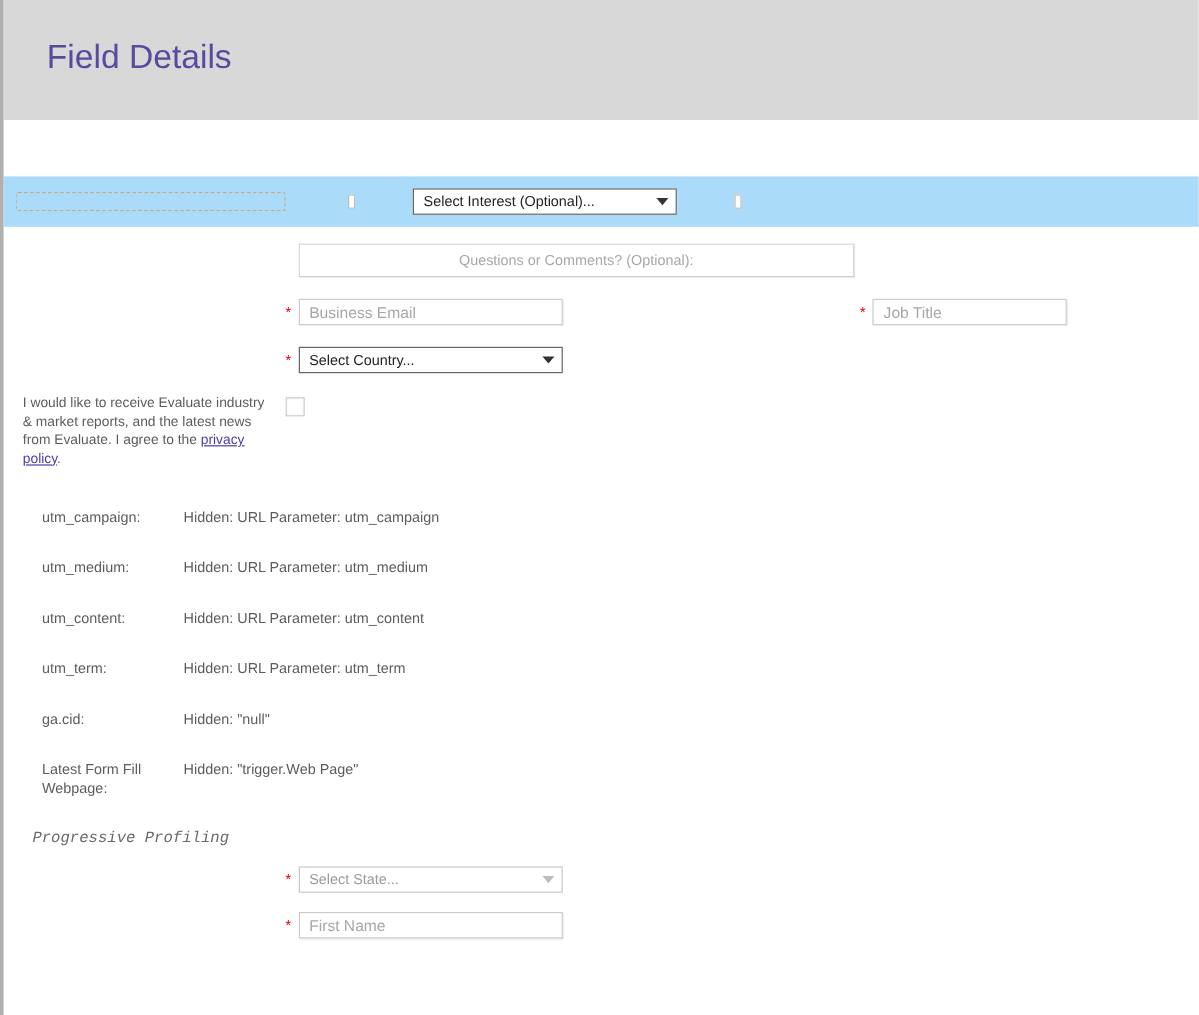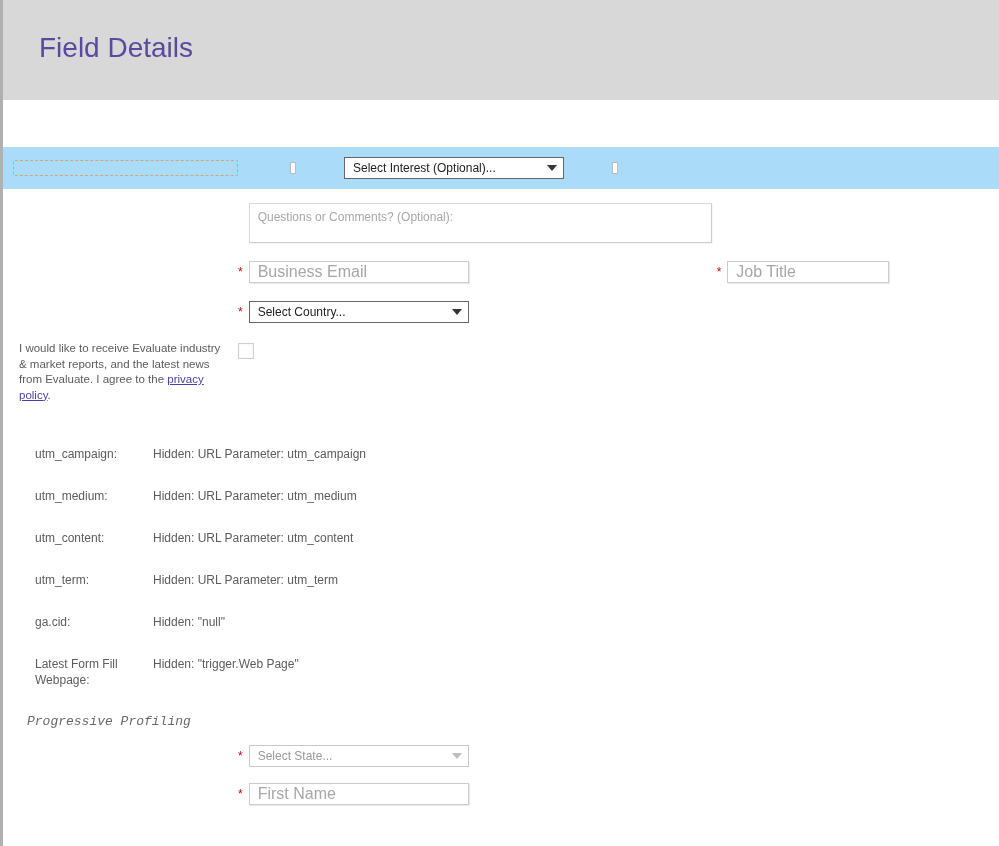--- a/index.html
+++ b/index.html
@@ -70,35 +70,36 @@
     display: flex;
     align-items: flex-start;
     margin-bottom: 18px;
     padding-left: 10px;
   }
   .lead { flex: 0 0 225px; padding-right: 8px; font-size:11.5px; color:#5c5c5c; line-height:1.35; }
   .req { color: #d40000; margin-right: 6px; font-size:12px; line-height:22px;}
   .field-wrap { display:flex; align-items:flex-start; }
 
   textarea.tx {
-    width: 463px; height: 40px;
+    width: 463px; height: 28px;
     border: 1px solid #d8d8d8;
     border-right-color:#ccc; border-bottom-color:#ccc;
     padding: 6px 8px;
     font-family: inherit; font-size: 12px;
     color:#404040; resize:none;
     box-shadow: 1px 1px 0 rgba(0,0,0,0.03);
+    text-align: center;
   }
   textarea.tx::placeholder, input.tx::placeholder { color:#a7a7a7; }
 
   input.tx {
     height: 22px; width: 220px;
     border: 1px solid #ccc;
     padding: 0 8px;
-    font-family: inherit; font-size: 16px;
+    font-family: inherit; font-size: 13px;
     box-shadow: 1px 1px 1px rgba(0,0,0,0.08);
   }
   .w220 { width:220px; }
 
   .col2 { margin-left: 248px; display:flex; align-items:center; }
 
   .checkbox {
     width: 16px; height: 16px;
     border: 1px solid #cfcfcf; background:#fff;
     box-shadow: inset 0 0 2px rgba(0,0,0,0.08);
@@ -162,21 +163,21 @@
     <div class="lead"></div>
     <div class="field-wrap">
       <span class="req">*</span>
       <div class="select-ctrl w220">
         <span>Select Country...</span>
         <span class="caret"></span>
       </div>
     </div>
   </div>
 
-  <div class="row" style="margin-bottom:36px;">
+  <div class="row" style="margin-bottom:25px;">
     <div class="lead" style="padding-left:6px;">
       <span>I would like to receive Evaluate industry &amp; market reports, and the latest news from Evaluate. I agree to the </span><a href="#" class="link">privacy policy</a><span>.</span>
     </div>
     <div class="field-wrap" style="padding-top:2px;">
       <div class="checkbox"></div>
     </div>
   </div>
 
   <div class="hidden-rows">
     <div class="hrow">

